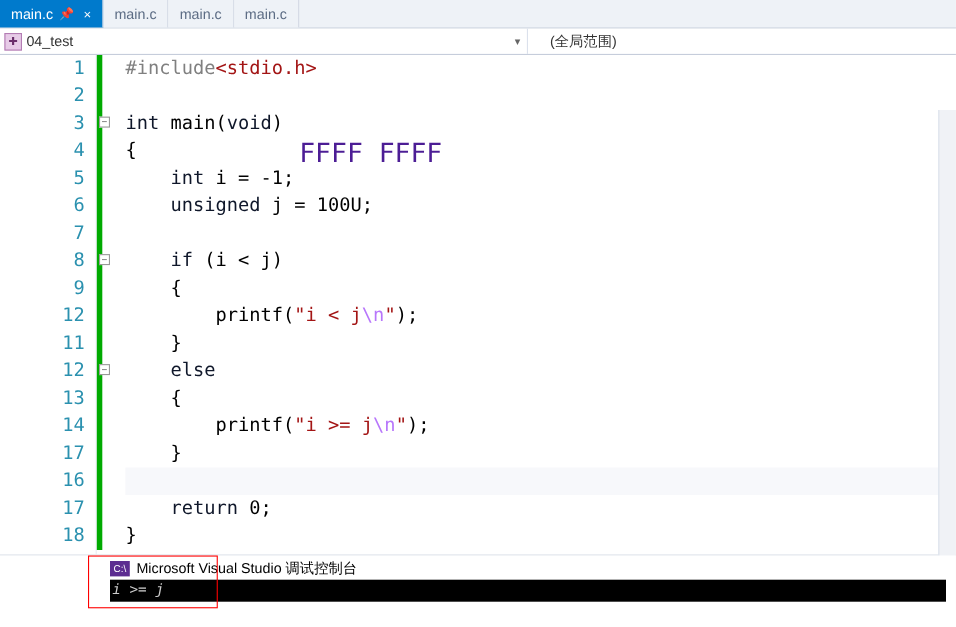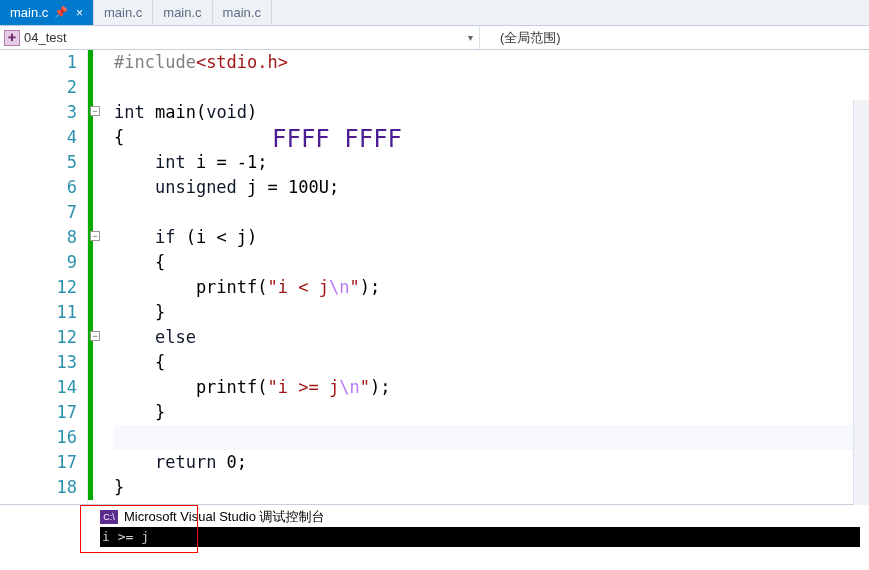--- a/index.html
+++ b/index.html
@@ -30,21 +30,21 @@
   .kw-inc { color: #a31515; }
   .plain { color: #000; }
   .escape { color: #b776fb; }
   .annotation { position: absolute; color: #4c1d95; font-family: Consolas, monospace; font-size: 24px; font-weight: 400; }
   .cursor-line { background: rgba(200,210,230,0.15); }
   .console-area { position: relative; height: 64px; background: #fff; }
   .red-box { position: absolute; left: 80px; top: 0; width: 118px; height: 48px; border: 1.5px solid #ff0000; pointer-events: none; }
   .console-title-row { position: absolute; left: 100px; top: 3px; display: flex; align-items: center; gap: 6px; }
   .vs-icon { width: 18px; height: 14px; background: #5c2d91; color: #fff; font-size: 9px; display:flex; align-items:center; justify-content:center; font-family: sans-serif;}
   .console-title { font-size: 13px; color: #000; }
-  .console-black { position: absolute; left: 100px; top: 22px; width: 760px; height: 20px; background: #000; color: #ccc; font-family: Consolas, monospace; font-size: 13px; padding-left: 2px; line-height: 20px; }
+  .console-black { position: absolute; left: 100px; top: 22px; width: 760px; height: 20px; background: #000; color: #ccc; font-family: Consolas, monospace; font-size: 13px; padding-left: 2px; line-height: 20px; font-style: italic; }
   .scroll-right { position: absolute; right:0; top:50px; width:16px; height:455px; background:#f0f2f6; border-left:1px solid #dbe1ec;}
 </style>
 </head>
 <body>
 
 <div class="tab-bar">
   <div class="tab active">
     <span>main.c</span>
     <span class="pin">📌</span>
     <span class="close-x">×</span>

